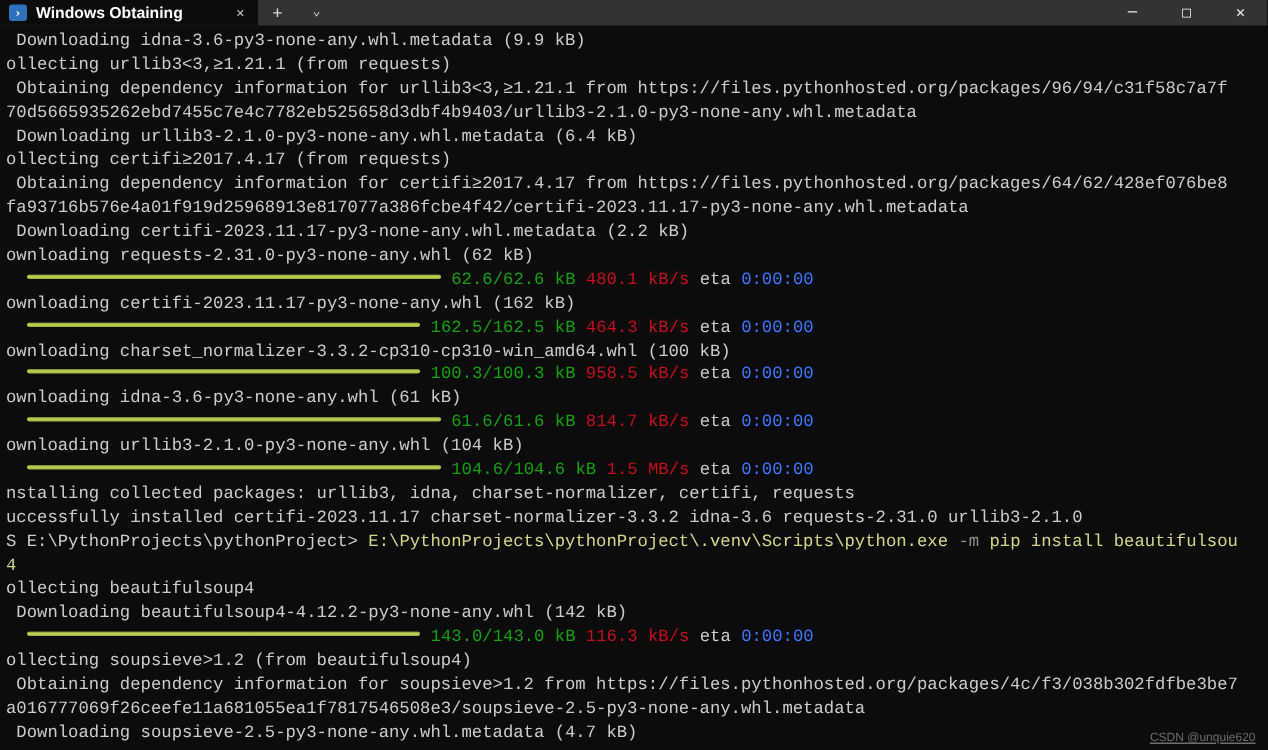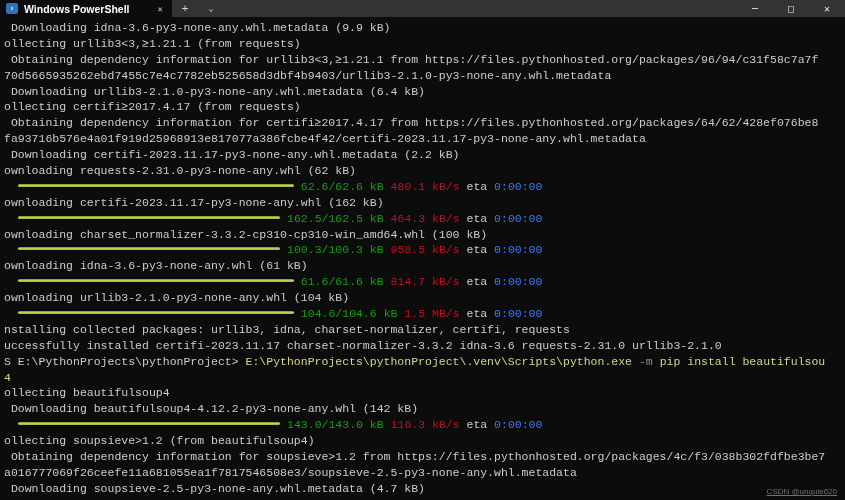--- a/index.html
+++ b/index.html
@@ -76,21 +76,21 @@
     font-family: "Liberation Sans", sans-serif;
     text-decoration: underline;
   }
 </style>
 </head>
 <body>
 
 <div class="titlebar">
   <div class="tab">
     <span class="ps-icon">›</span>
-    <span class="tab-title">Windows PowerShell</span>
+    <span class="tab-title">Windows Obtaining</span>
     <span class="tab-close">✕</span>
   </div>
   <div class="tbtn">+</div>
   <div class="tbtn small">⌄</div>
   <div class="spacer"></div>
   <div class="winctl">─</div>
   <div class="winctl">□</div>
   <div class="winctl">✕</div>
 </div>
 

